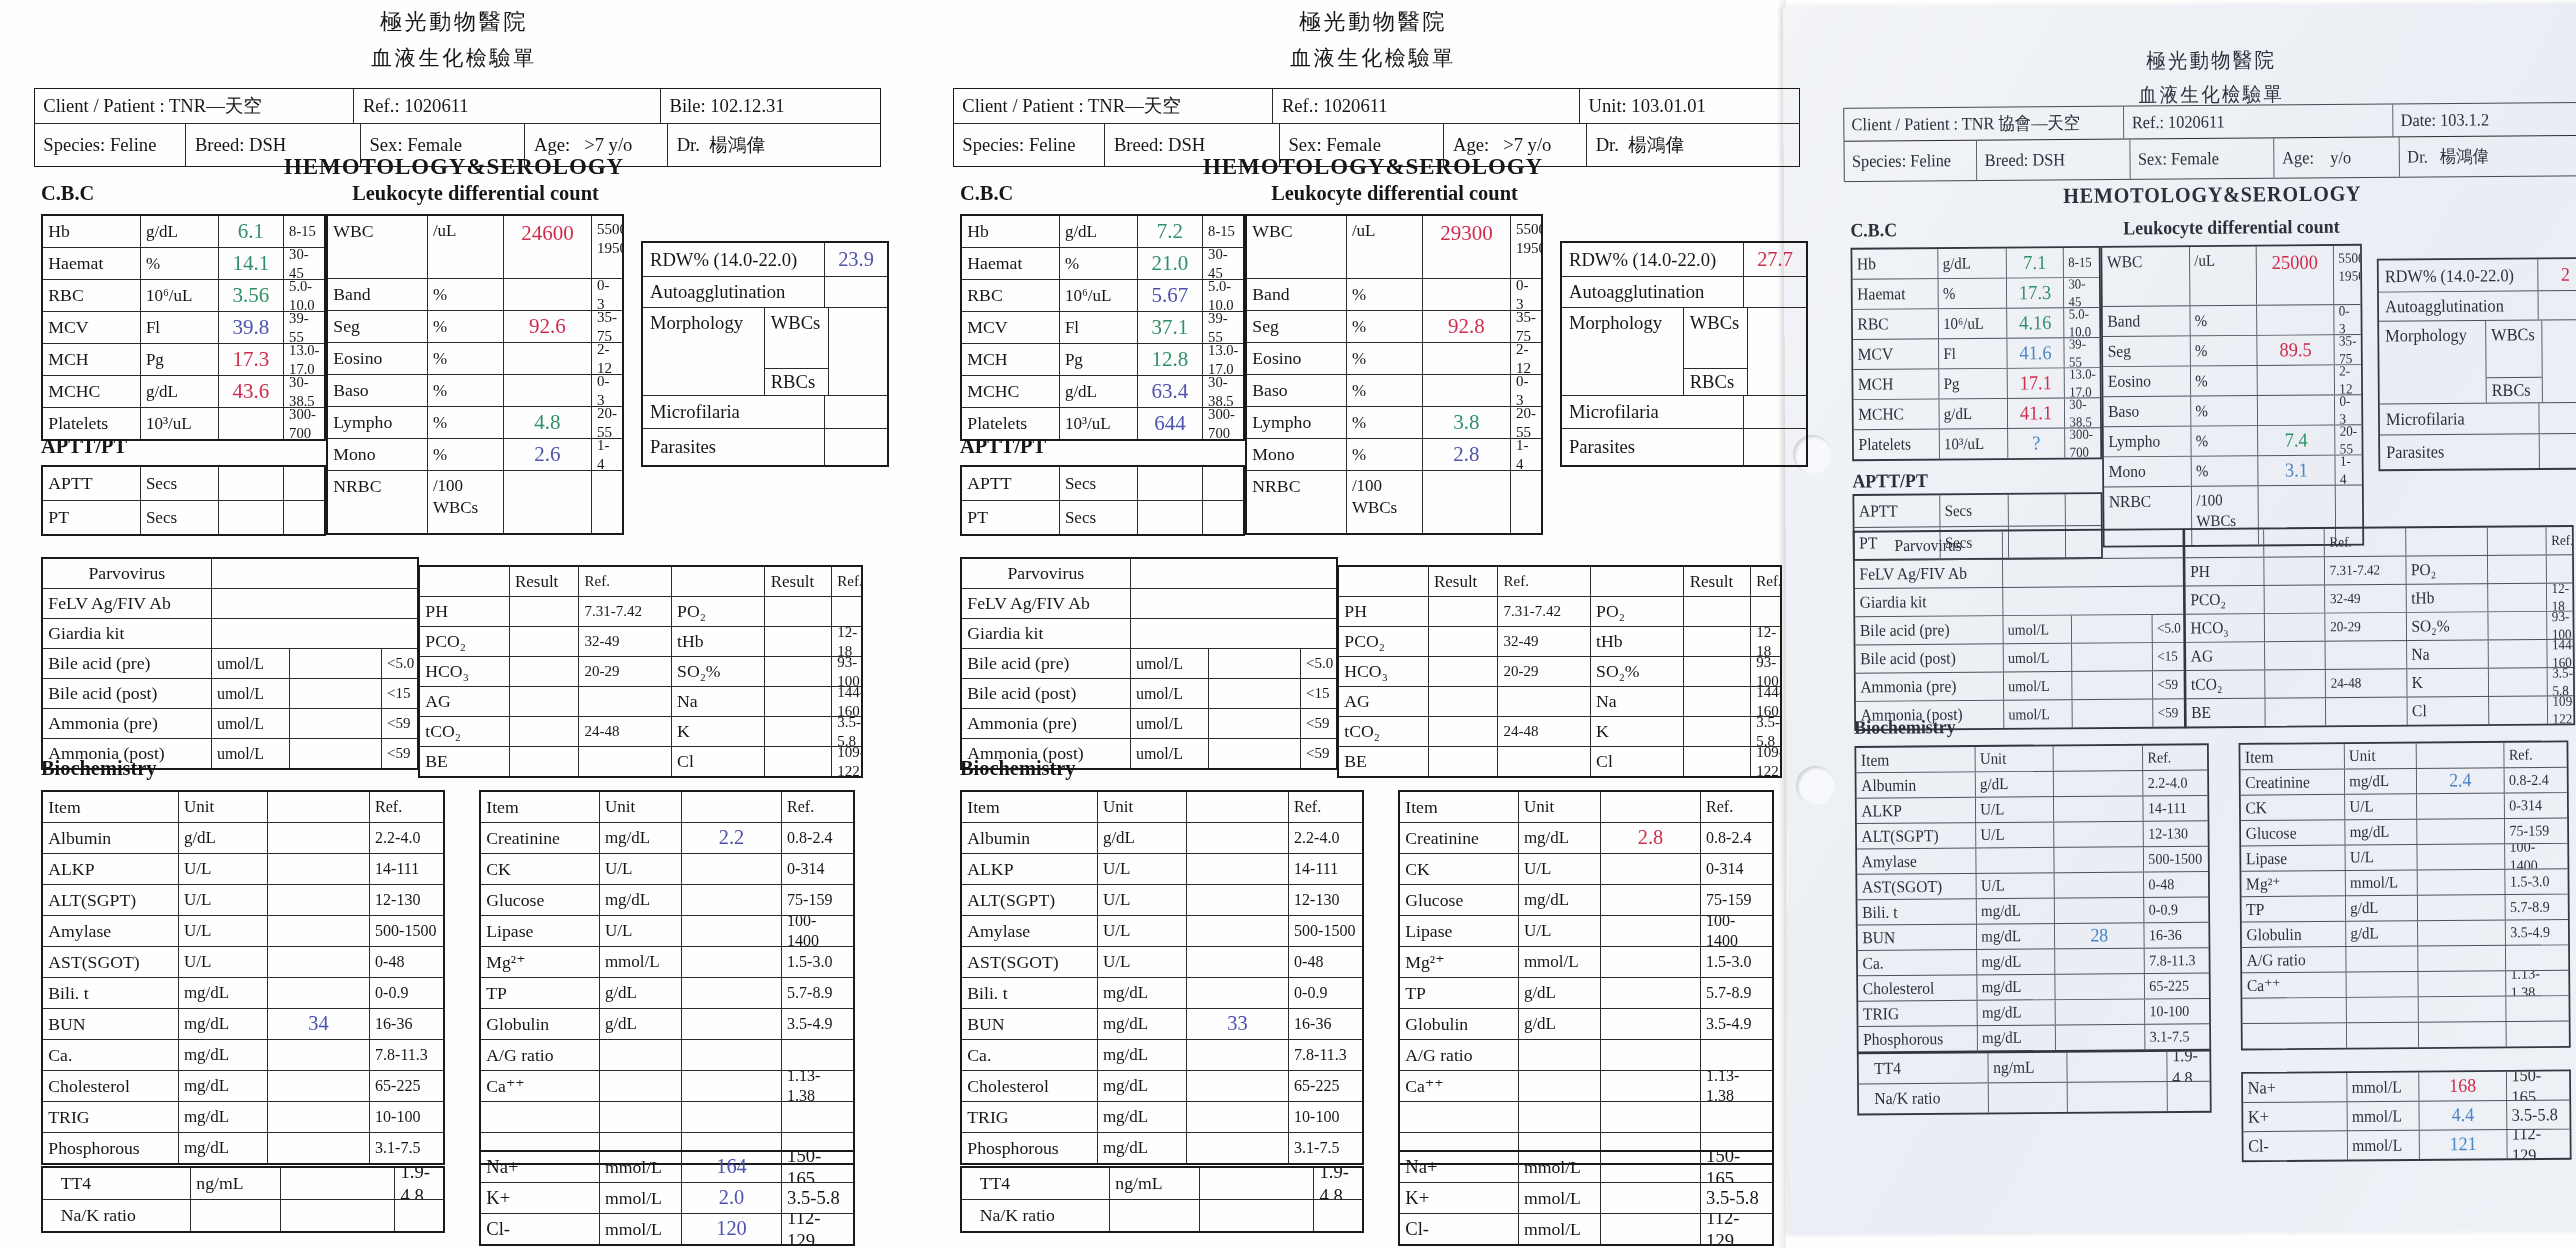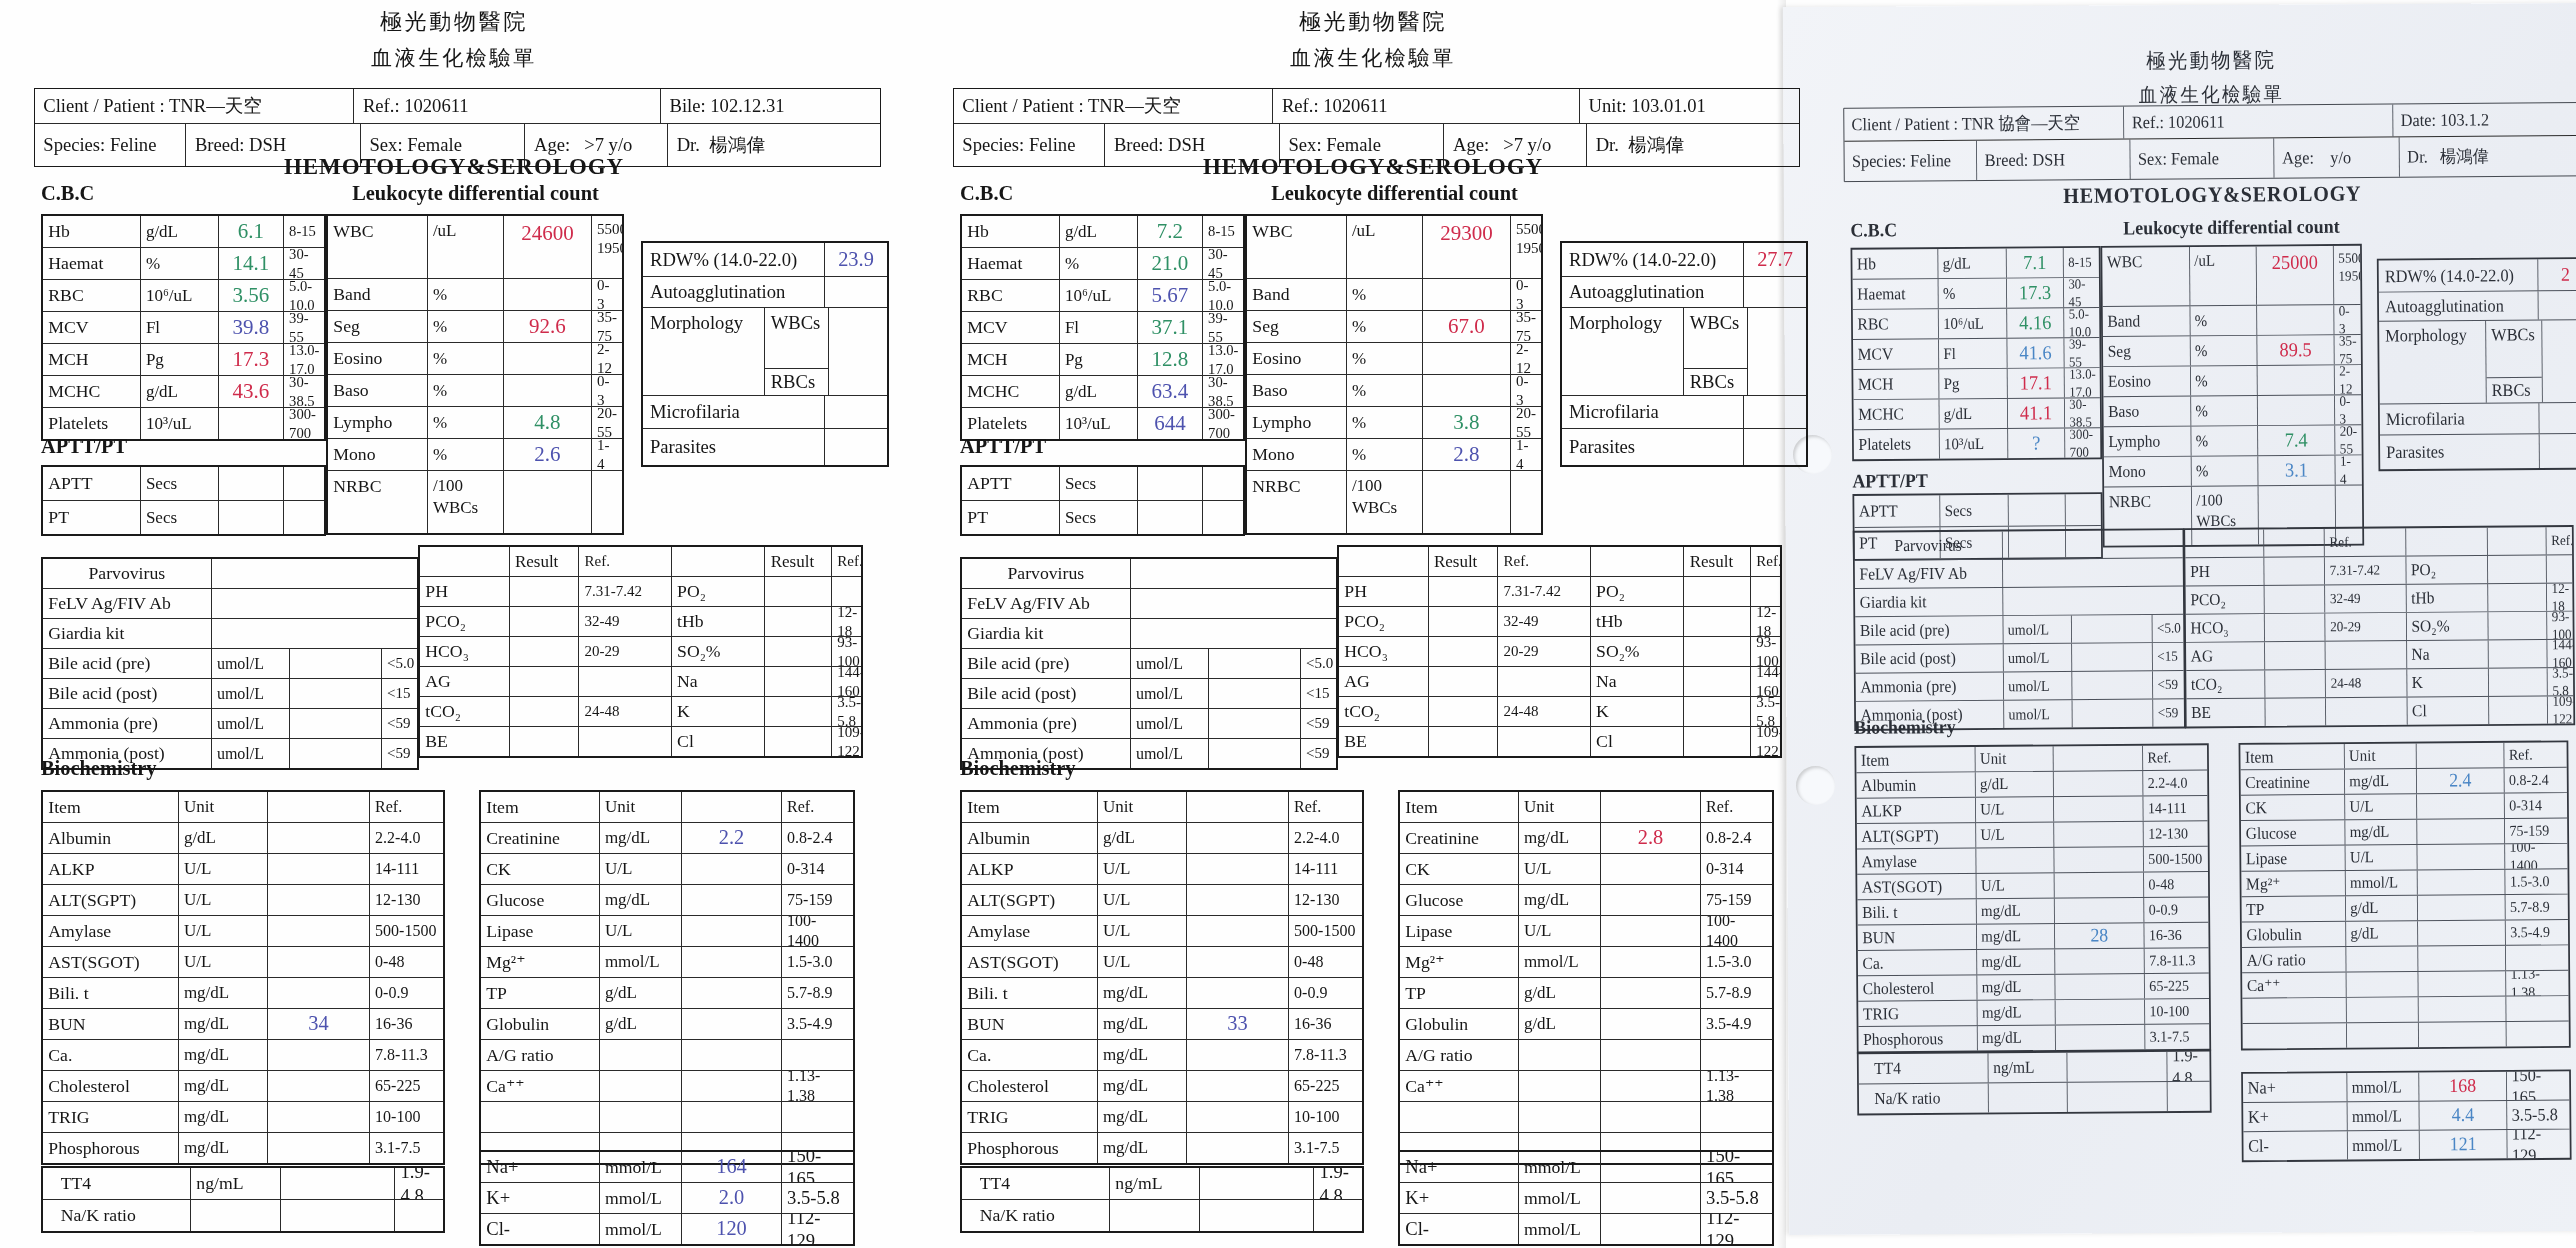--- a/index.html
+++ b/index.html
@@ -79,21 +79,21 @@
   .rb{flex:1;padding:1.8px 6.2px;}
 
   .parvo{left:34px;top:557px;width:374px;}
   .parvo .row{height:29px;}
   .parvo .cell:nth-child(1){width:157px;}
   .parvo .cell:nth-child(2){width:67px;font-size:16px;}
   .parvo .cell:nth-child(3){width:80px;}
   .parvo .cell:last-child{flex:1 1 0%;font-size:15px;}
   .parvo .row:first-child .cell:first-child{justify-content:center;}
 
-  .gas{left:411px;top:545px;width:441px;}
+  .gas{left:411px;top:565px;width:441px;}
   .gas .row{height:29px;}
   .gas .cell:nth-child(1){width:78px;}
   .gas .cell:nth-child(2){width:58px;font-size:17px;}
   .gas .cell:nth-child(3){width:81px;font-size:15px;}
   .gas .cell:nth-child(4){width:82px;}
   .gas .cell:nth-child(5){width:55px;font-size:17px;}
   .gas .cell:nth-child(6){flex:1;font-size:15px;}
 
   .bleft{left:34px;top:790px;width:400px;}
   .bleft .row{height:30px;}
@@ -684,21 +684,21 @@
           </div>
           <div class="row">
             <div class="cell">Band</div>
             <div class="cell">%</div>
             <div class="cell"></div>
             <div class="cell">0-3</div>
           </div>
           <div class="row">
             <div class="cell">Seg</div>
             <div class="cell">%</div>
-            <div class="cell v-r">67.0</div>
+            <div class="cell v-r">92.8</div>
             <div class="cell">35-75</div>
           </div>
           <div class="row">
             <div class="cell">Eosino</div>
             <div class="cell">%</div>
             <div class="cell"></div>
             <div class="cell">2-12</div>
           </div>
           <div class="row">
             <div class="cell">Baso</div>

